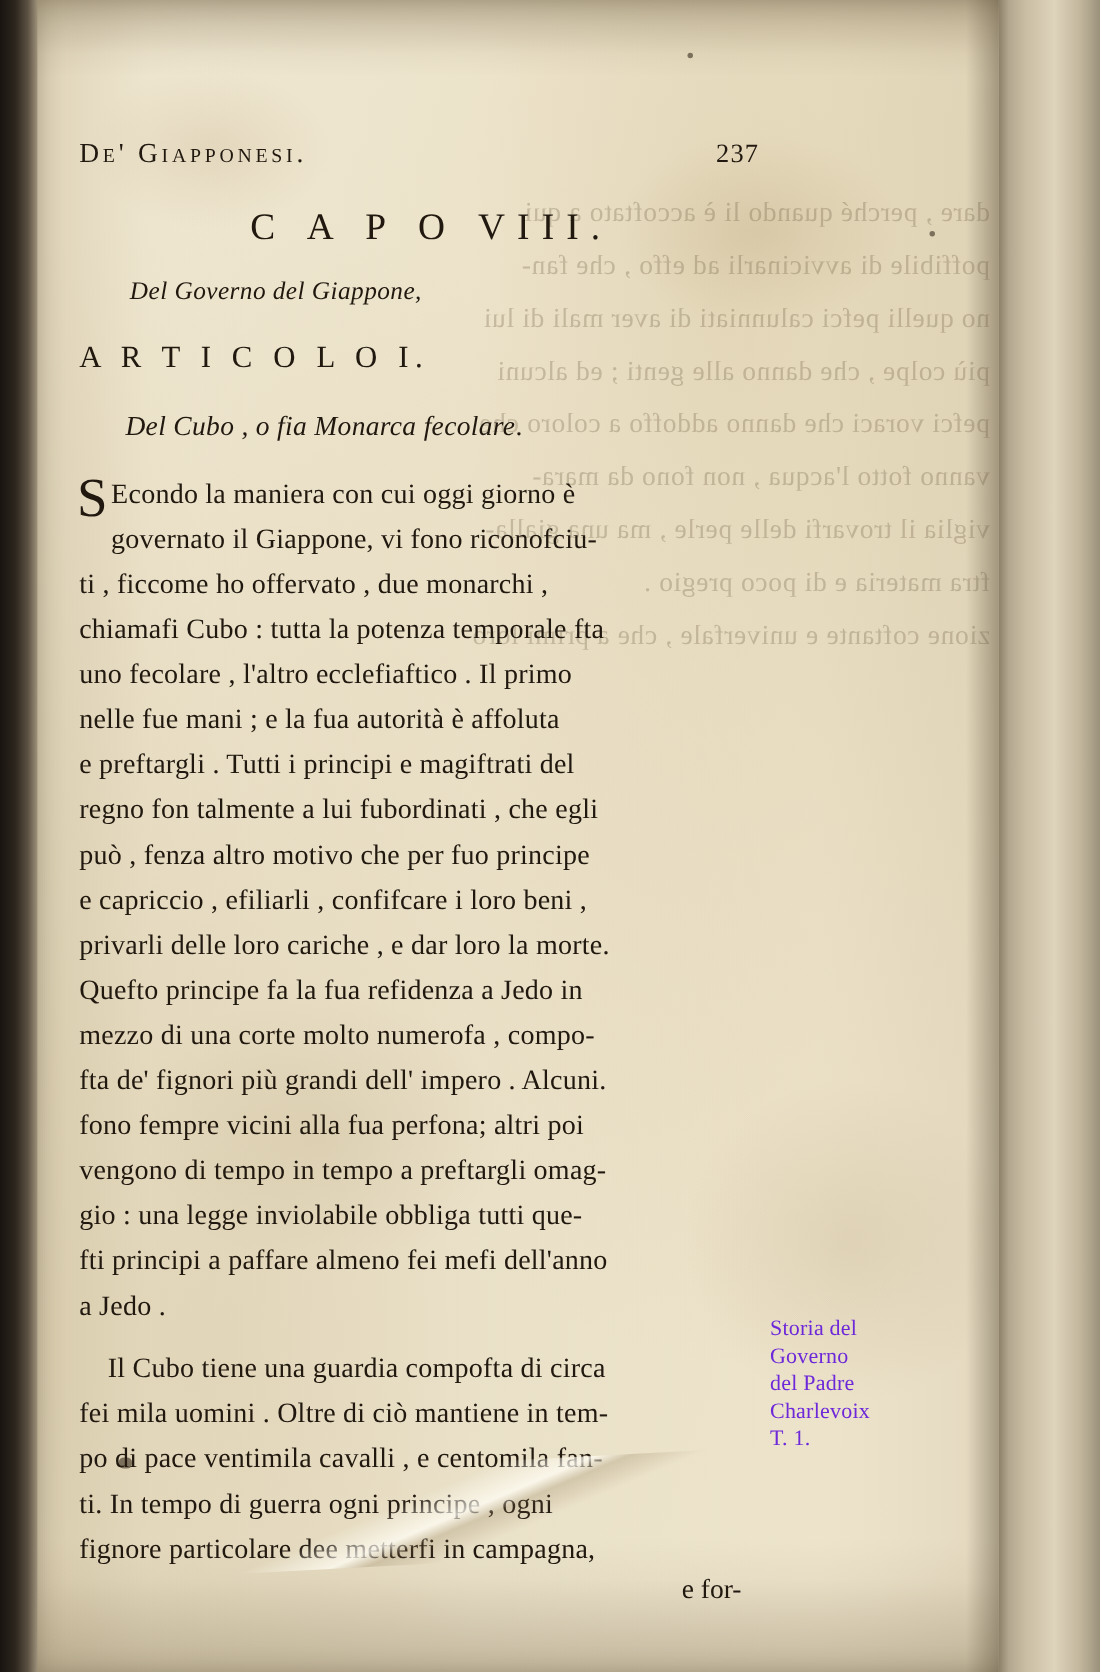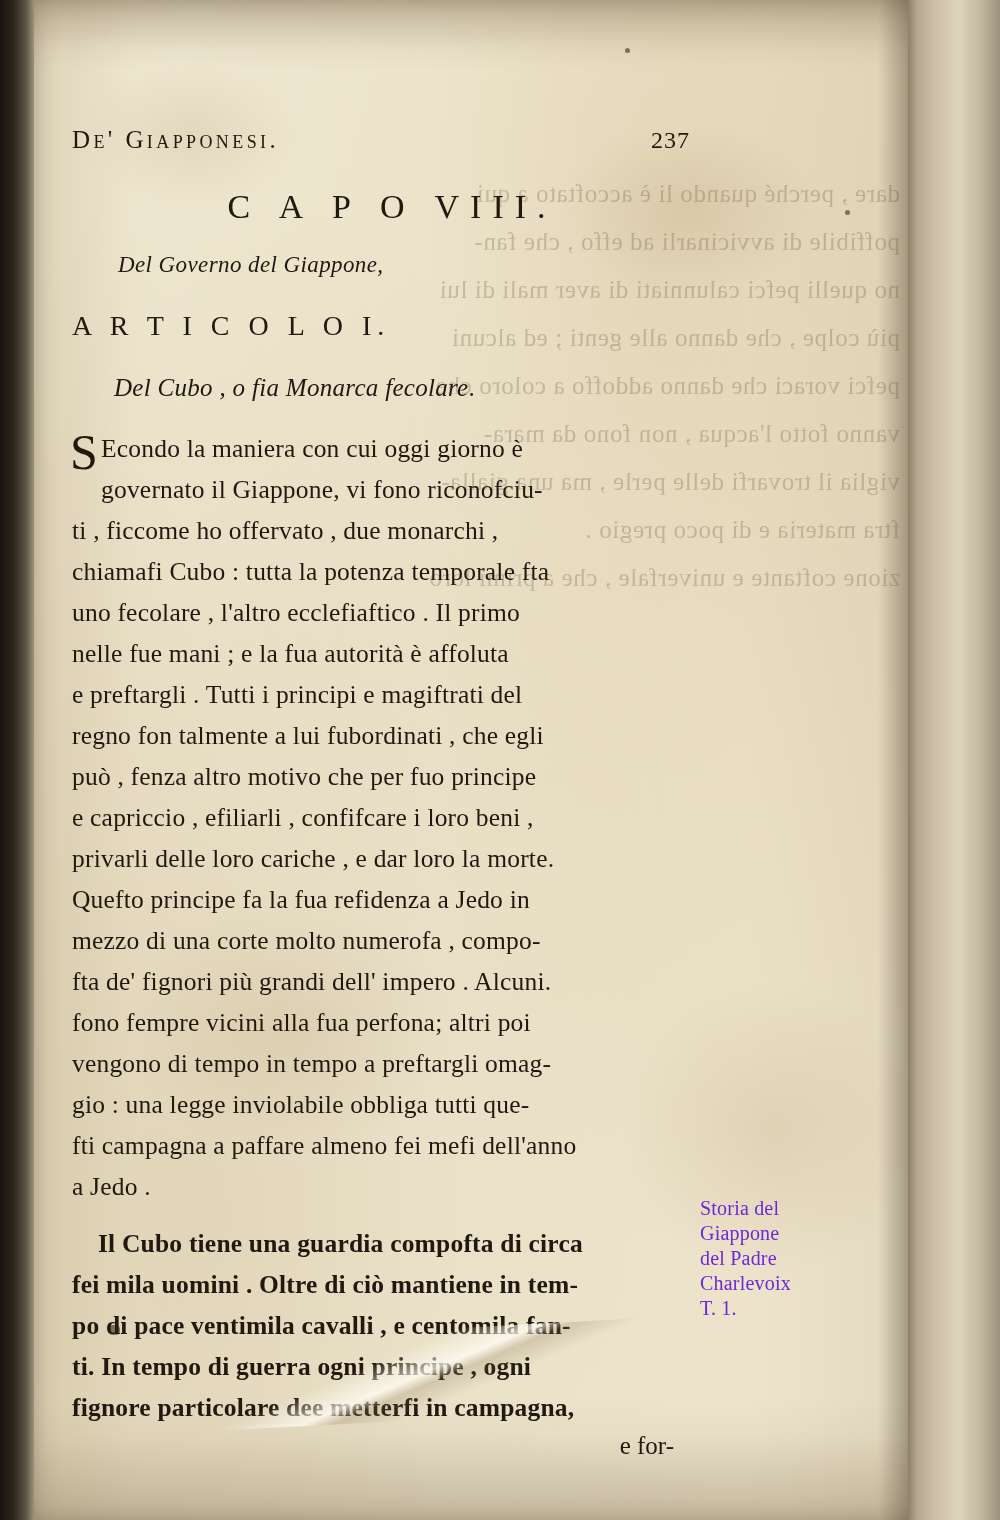--- a/index.html
+++ b/index.html
@@ -135,21 +135,21 @@
   .subtitle2 .it { font-style: italic; }
 
   .body-par {
     font-size: 25.5px;
     line-height: 41px;
     text-align: justify;
     letter-spacing: 0.2px;
     margin: 0;
   }
   .body-par .line { display: block; white-space: pre-wrap; }
-  .par2 { margin-top: 16px; font-weight: bold; }
+  .par2 { margin-top: 16px; }
   .indent { display: inline-block; width: 26px; }
   .it { font-style: italic; }
 
   .dropcap {
     float: left;
     font-size: 50px;
     line-height: 40px;
     padding: 4px 3px 0 0;
     margin-left: -2px;
   }
@@ -234,38 +234,38 @@
       <span class="line">regno fon talmente a lui fubordinati , che egli</span>
       <span class="line">può , fenza altro motivo che per fuo principe</span>
       <span class="line">e capriccio , efiliarli , confifcare i loro beni ,</span>
       <span class="line">privarli delle loro cariche , e dar loro la morte.</span>
       <span class="line">Quefto principe fa la fua refidenza a Jedo in</span>
       <span class="line">mezzo di una corte molto numerofa , compo-</span>
       <span class="line">fta de' fignori più grandi dell' impero . Alcuni.</span>
       <span class="line">fono fempre vicini alla fua perfona; altri poi</span>
       <span class="line">vengono di tempo in tempo a preftargli omag-</span>
       <span class="line">gio : una legge inviolabile obbliga tutti que-</span>
-      <span class="line">fti campagna a paffare almeno fei mefi dell'anno</span>
+      <span class="line">fti principi a paffare almeno fei mefi dell'anno</span>
       <span class="line">a Jedo .</span>
     </p>
 
     <p class="body-par par2">
       <span class="line"><span class="indent"></span><span>Il Cubo tiene una guardia compofta di circa</span></span>
       <span class="line">fei mila uomini . Oltre di ciò mantiene in tem-</span>
       <span class="line">po di pace ventimila cavalli , e centomila fan-</span>
       <span class="line">ti. In tempo di guerra ogni principe , ogni</span>
       <span class="line">fignore particolare dee metterfi in campagna,</span>
     </p>
 
     <div class="catchword">e for-</div>
   </div>
 
   <div class="margin-note">
     <div>Storia del</div>
-    <div>Giappone</div>
+    <div>Governo</div>
     <div>del Padre</div>
     <div>Charlevoix</div>
     <div>T. 1.</div>
   </div>
 
   <div class="crease"></div>
   <div class="ink-speck" style="left:625px; top:48px;"></div>
   <div class="ink-speck" style="left:845px; top:210px;"></div>
   <div class="ink-speck" style="left:108px; top:1325px; width:12px; height:10px; border-radius:40%;"></div>
 

